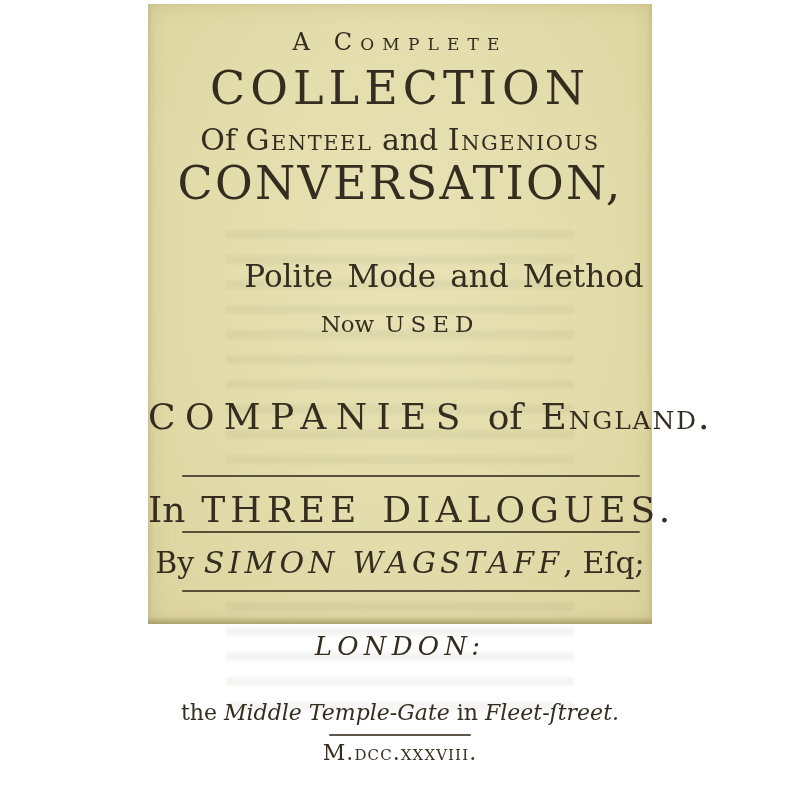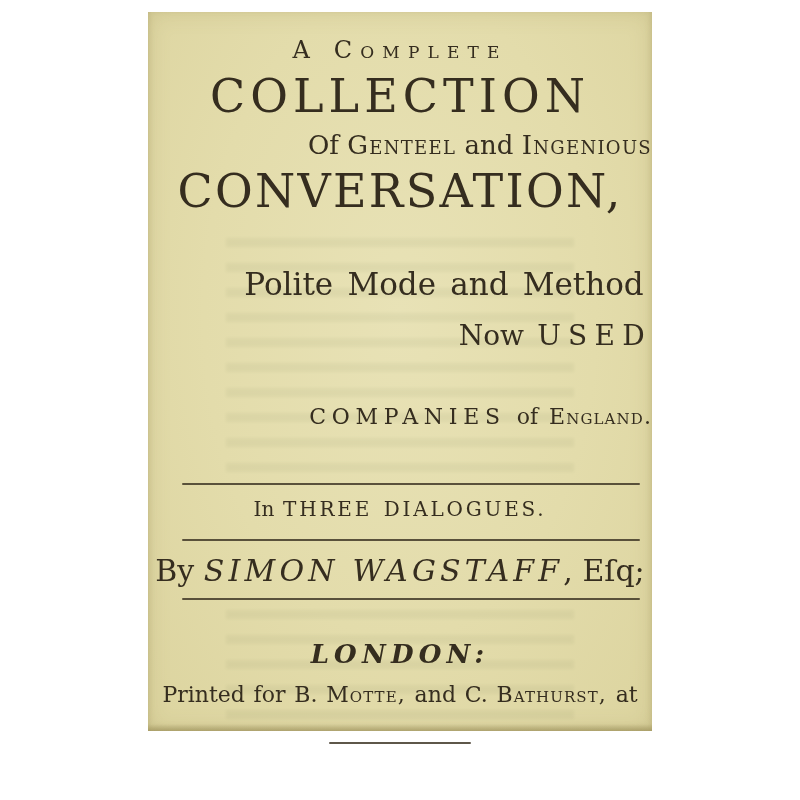--- a/index.html
+++ b/index.html
@@ -3,21 +3,21 @@
 <meta charset="utf-8">
 <style>
   html,body{margin:0;padding:0;}
   body{
     width:800px;height:800px;position:relative;overflow:hidden;
     background:#ffffff;
     font-family:"DejaVu Serif","Liberation Serif",serif;
   }
   
   .page{
-    position:absolute;left:148px;top:12px;width:504px;height:719px;
+    position:absolute;left:148px;top:4px;width:504px;height:620px;
     background:radial-gradient(ellipse at 50% 42%, #e8e2b6 0%, #e3dcab 55%, #dcd49f 100%);
     box-shadow:inset 0 0 22px rgba(140,124,66,.20), inset 0 -3px 6px rgba(120,105,50,.25);
     color:#352d1f;
   }
   .page::after{ 
     content:"";position:absolute;left:0;right:0;bottom:0;height:7px;
     background:linear-gradient(180deg,rgba(125,112,58,0) 0%,rgba(125,112,58,.30) 100%);
     pointer-events:none;
   }
   
@@ -30,30 +30,30 @@
   .ghost.g2{top:598px;height:112px;}
 
   
   .line{
     position:absolute;left:0;width:100%;text-align:center;
     line-height:1.12;white-space:nowrap;
     color:#352d1f;
   }
   .l1 {top:25px;  font-size:24px;}
   .l2 {top:59px;  font-size:46px;}
-  .l3 {top:119px; font-size:26px;text-align:right;}
+  .l3 {top:119px; font-size:30px;}
   .l4 {top:154px; font-size:46px;}
   .l5 {top:214px; font-size:23px; word-spacing:.18em;}
   .l6 {top:255px; font-size:31px; word-spacing:.14em;padding-left:44px;}
-  .l7 {top:308px; font-size:28px; word-spacing:.15em;text-align:right;}
+  .l7 {top:308px; font-size:23px; word-spacing:.15em;}
   .l8 {top:355px; font-size:28px; word-spacing:.18em;}
-  .l9 {top:393px; font-size:22px; word-spacing:.18em;text-align:right;}
-  .l11{top:486px; font-size:20px; word-spacing:.12em;}
+  .l9 {top:393px; font-size:36px; word-spacing:.18em;}
+  .l11{top:486px; font-size:36px; word-spacing:.12em;}
   .l13{top:542px; font-size:30px;}
-  .l15{top:628px; font-size:26px;font-weight:bold;}
+  .l15{top:628px; font-size:26px;}
   .l16{top:671px; font-size:22px; word-spacing:.08em;}
   .l17{top:697px; font-size:22px;}
   .l19{top:737px; font-size:22px;}
 
   
   .rule{
     position:absolute;height:2px;background:#3a3222;opacity:.82;border-radius:1px;
   }
   .rule.full{left:34px;right:12px;}
   .r1{top:471px;} .r2{top:527px;} .r3{top:586px;}
@@ -87,16 +87,17 @@
   <div class="line l7"><span class="s-rm">Now </span><span class="s-caps">USED</span></div>
   <div class="line l9"><span class="s-caps">COMPANIES</span><span class="s-rm"> of </span><span class="s-sc">England.</span></div>
 
   <div class="rule full r1"></div>
   <div class="line l11"><span class="s-rm">In </span><span class="s-capsmed">THREE DIALOGUES.</span></div>
   <div class="rule full r2"></div>
   <div class="line l13"><span class="s-rm">By </span><span class="s-itcaps">SIMON WAGSTAFF</span><span class="s-rm">, Eſq;</span></div>
   <div class="rule full r3"></div>
 
   <div class="line l15"><span class="s-itcapswide">LONDON:</span></div>
-  <div class="line l16"><span class="s-rm">Printed for B. </span><span class="s-sc">Motte,</span><span class="s-rm"> and C. </span><span class="s-sc">Bathurst,</span><span class="s-rm"> at</span></div>
+  <div class="line l17"><span class="s-rm">the </span><span class="s-it">Middle Temple-Gate</span><span class="s-rm"> in </span><span class="s-it">Fleet-ſtreet.</span></div>
   <div class="rule r4"></div>
+  <div class="line l19"><span class="s-sc">M.dcc.xxxviii.</span></div>
 
 </div>
 
 </body></html>

